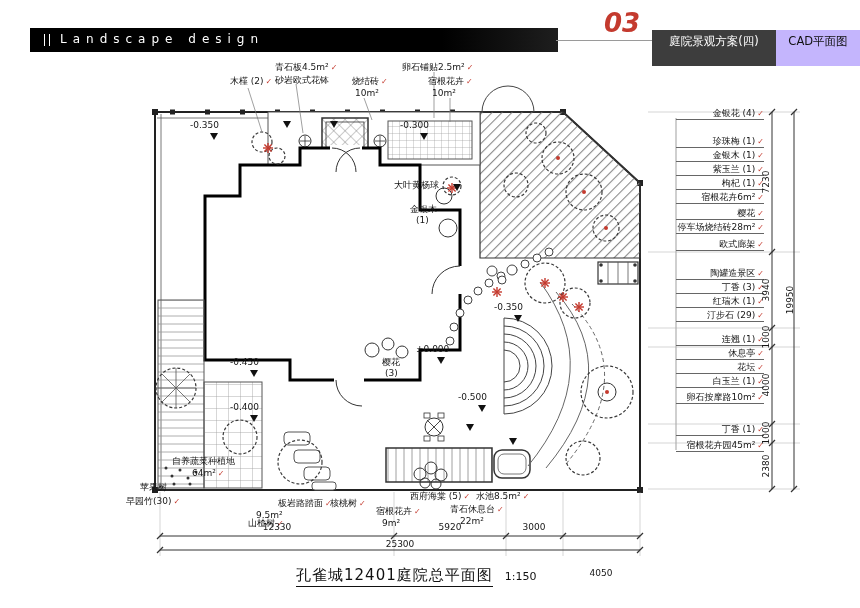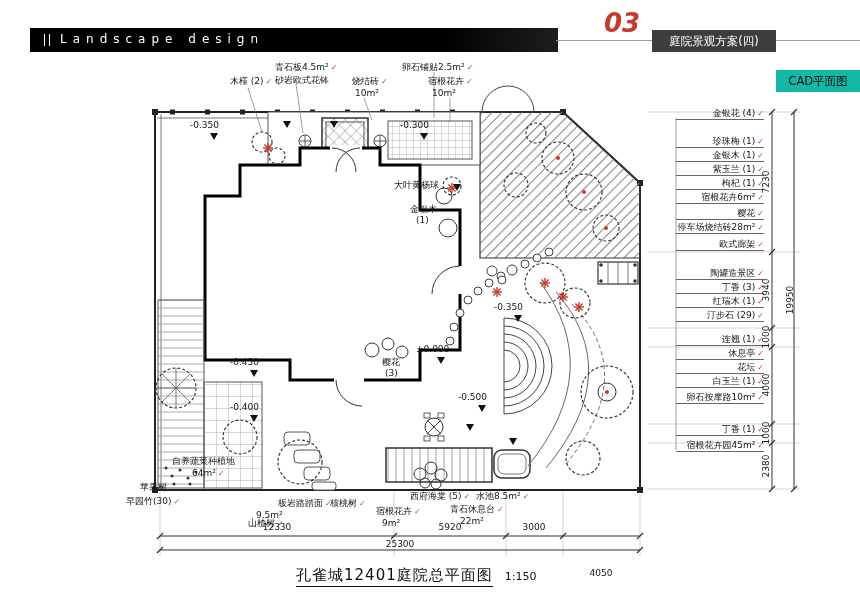--- a/index.html
+++ b/index.html
@@ -6,23 +6,23 @@
   .page{position:relative;width:860px;height:608px;background:#fff;overflow:hidden;
         font-family:"DejaVu Sans","Liberation Sans",sans-serif;}
   
   .hbar{position:absolute;left:30px;top:28px;width:528px;height:24px;
         background:linear-gradient(90deg,#000 0%,#000 78%,#1e1e1e 100%);}
   .hmark{position:absolute;top:6px;width:1px;height:12px;background:#fff;}
   .m1{left:14px;} .m2{left:19px;}
   .brand{position:absolute;left:30px;top:4px;color:#fff;font-size:12px;letter-spacing:6px;white-space:nowrap;}
   .hline{position:absolute;left:556px;top:40px;width:304px;height:1px;background:#9a9a9a;}
   .pagenum{position:absolute;left:604px;top:8px;font-size:26px;font-weight:bold;font-style:italic;color:#c43a2e;}
-  .strip{position:absolute;top:30px;height:22px;line-height:22px;text-align:center;font-size:11.5px;}
+  .strip{position:absolute;top:30px;height:36px;line-height:22px;text-align:center;font-size:11.5px;}
   .strip.dark{left:652px;width:124px;background:#3d3d3d;color:#fff;}
-  .strip.light{left:776px;width:84px;background:#14b8a6;color:#111;margin-top:40px;}
+  .strip.light{left:776px;width:84px;background:#c4b5fd;color:#111;}
   
   .ftitle{position:absolute;left:296px;top:565px;white-space:nowrap;}
   .ft-main{font-size:15px;letter-spacing:1px;color:#111;border-bottom:1.5px solid #111;padding-bottom:2px;}
   .ft-scale{font-size:11px;color:#111;margin-left:7px;}
   .company{position:absolute;left:690px;top:576px;color:#c43a2e;font-size:11px;white-space:nowrap;}
   .logo-box{display:inline-block;width:13px;height:13px;line-height:13px;text-align:center;
             border:1px solid #c43a2e;font-size:10px;margin-right:2px;vertical-align:-2px;}
   
   svg{position:absolute;left:0;top:0;}
   #label-layer{position:absolute;left:0;top:0;width:860px;height:608px;}

